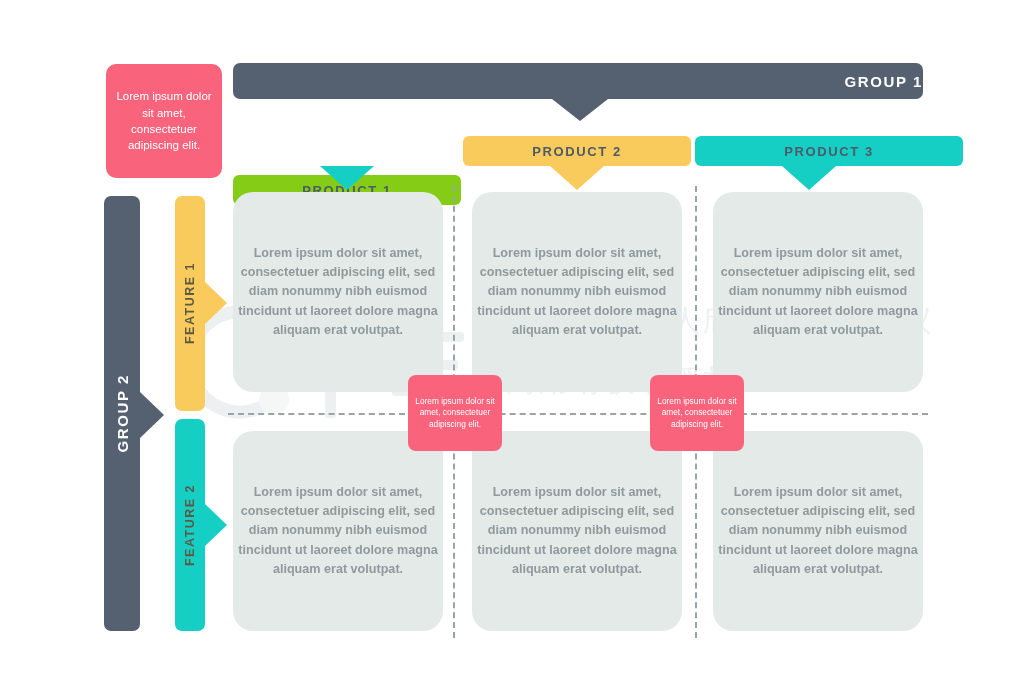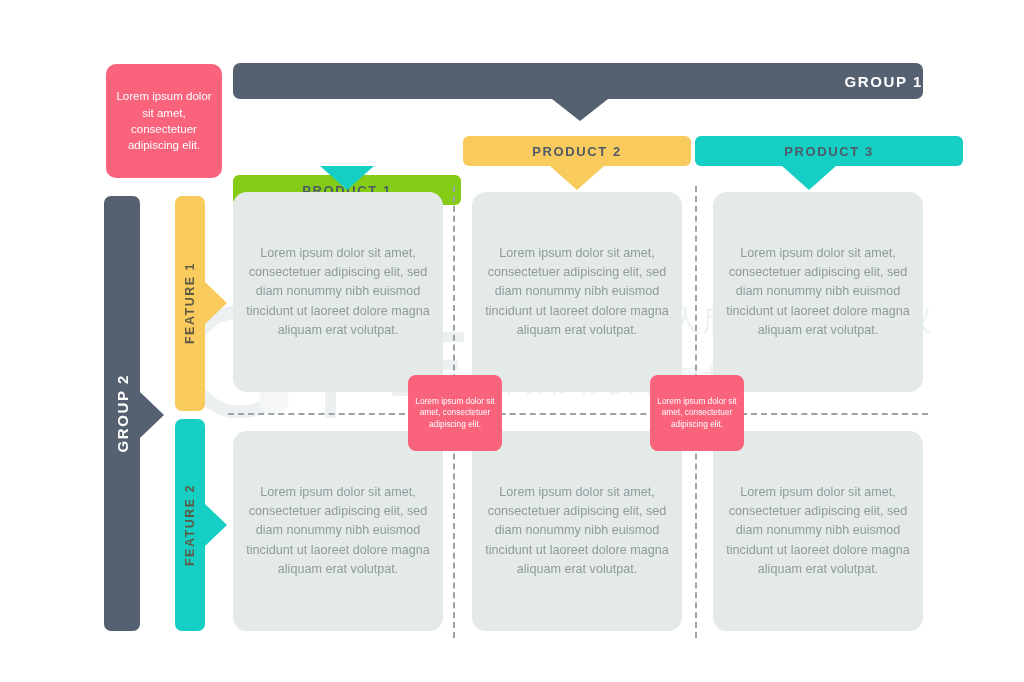--- a/index.html
+++ b/index.html
@@ -87,22 +87,22 @@
   .feat .vlabel {
     writing-mode: vertical-rl; transform: rotate(180deg);
     font-weight:bold; font-size: 12.5px; letter-spacing: 1.5px; color:#5e5945;
   }
   .feat-tail { position:absolute; left: 205px; width:0; height:0;
                border-top: 21px solid transparent;
                border-bottom: 21px solid transparent; }
 
   
   .cell {
-    position:absolute; background: var(--cellbg); border-radius: 14px;
-    display:flex; align-items:center; justify-content:center; padding: 10px 4px;
+    position:absolute; background: var(--cellbg); border-radius: 20px;
+    display:flex; align-items:center; justify-content:center; padding: 10px 4px; font-weight: bold;
   }
   .cell-text {
     color:#8f9a9c; font-size: 12.6px; line-height: 1.52; text-align:center;
   }
 
   
   .vdash {
     position:absolute; width: 0; border-left: 2.5px dashed #9aa3a5;
   }
   .hdash {

